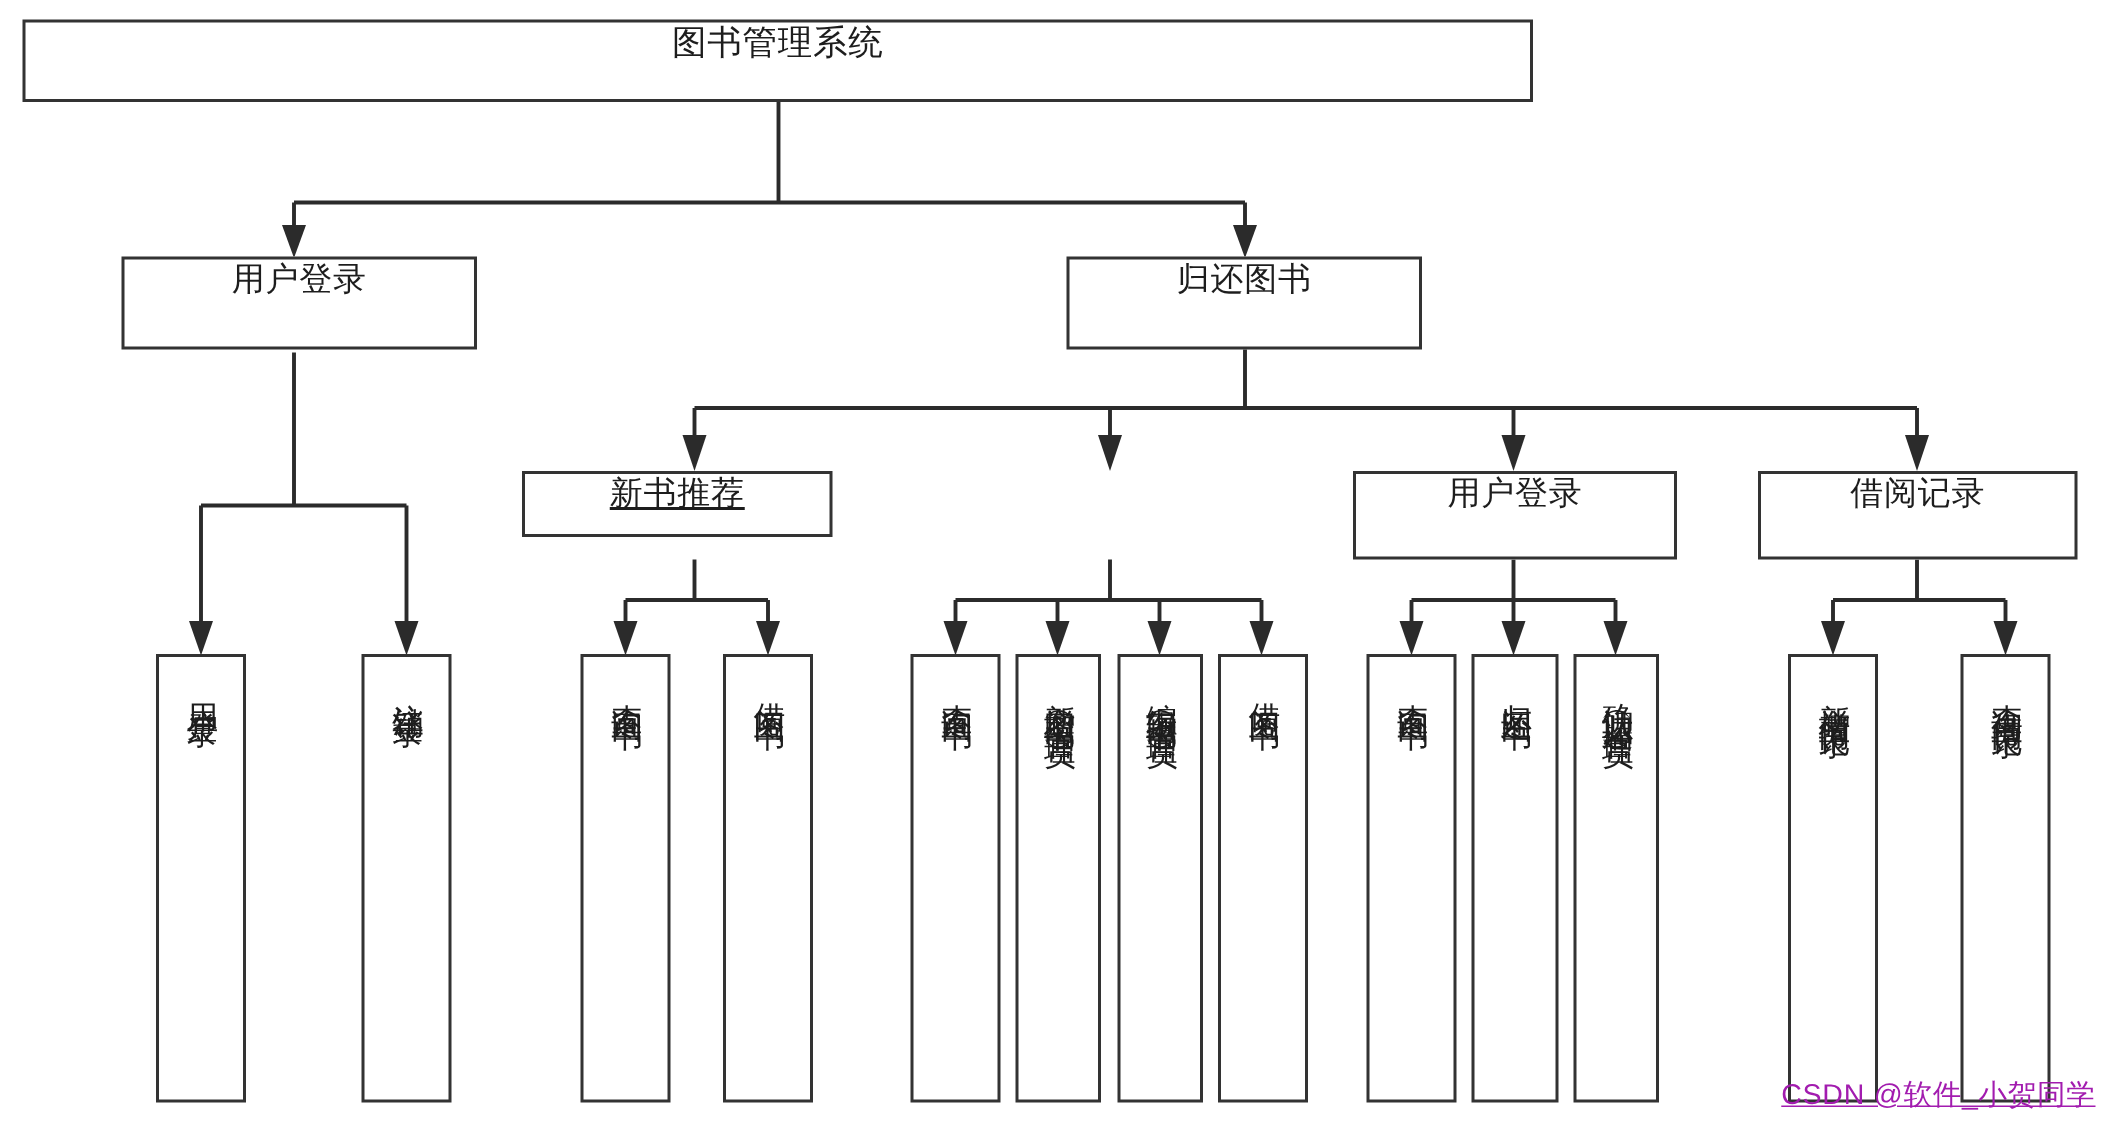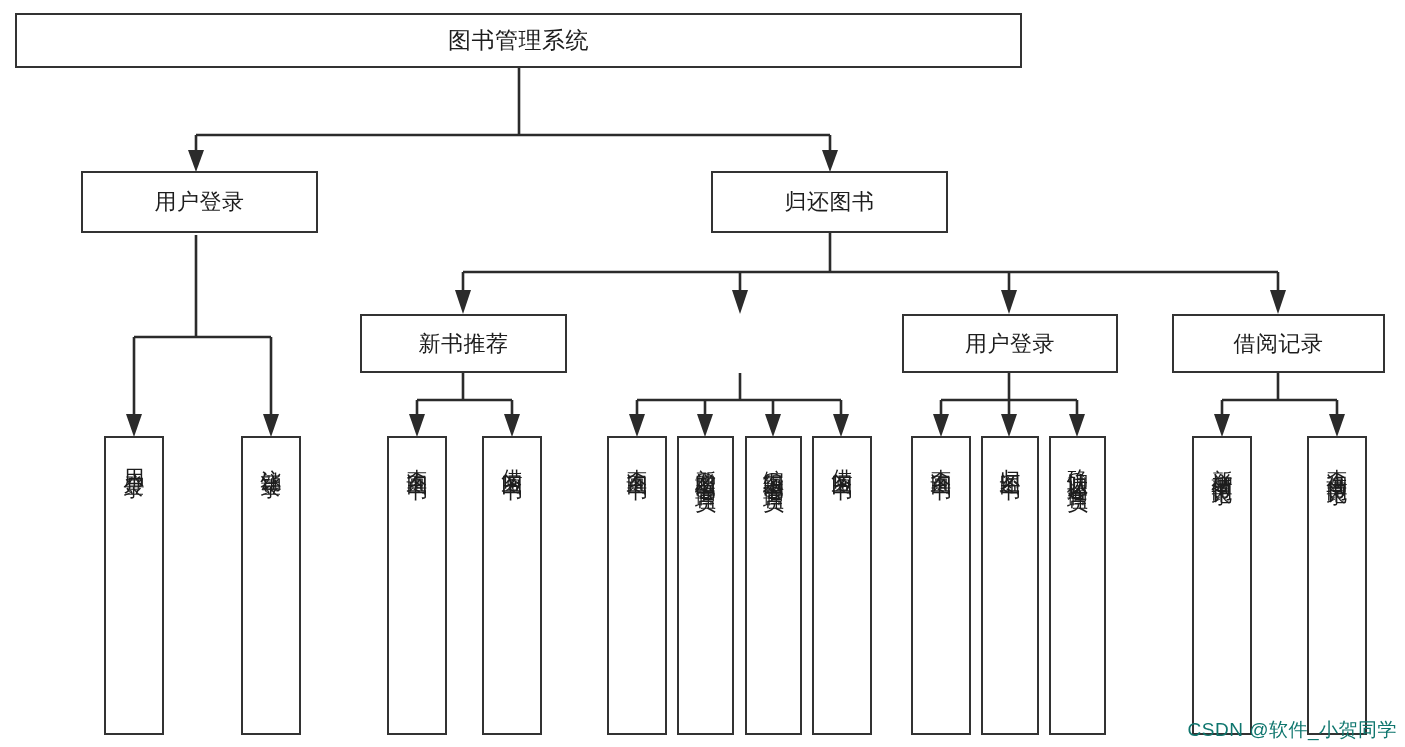--- a/index.html
+++ b/index.html
@@ -35,21 +35,20 @@
   #wires polygon {
     fill: #2b2b2b;
   }
   
   .node {
     position: absolute;
     box-sizing: border-box;
     background: #ffffff;
     border: 2.4px solid #333333;
     display: flex;
-    align-items: center;
     justify-content: center;
     color: #1d1d1d;
     z-index: 3;
   }
   .node-label {
     display: block;
     line-height: 1.18;
     white-space: pre;
     letter-spacing: 0.5px;
   }
@@ -75,24 +74,25 @@
     letter-spacing: 3.5px;
     white-space: nowrap;
     text-align: left;
   }
   
   #watermark {
     position: absolute;
     right: 8px;
     bottom: 4px;
     font-size: 19px;
-    color: #0f766e;
+    color: #a21caf;
     z-index: 6;
     white-space: nowrap;
     letter-spacing: 0.5px;
+    text-decoration: underline;
   }
 </style>
 </head>
 <body>
 
 <div id="canvas">
 
   <svg id="wires" viewBox="0 0 1405 747">
 
     <line x1="519" y1="68" x2="519" y2="135"></line>
@@ -162,21 +162,21 @@
   </div>
 
   <div class="node horiz" style="left:81px; top:171px; width:237px; height:62px;">
     <span class="node-label">用户登录</span>
   </div>
 
   <div class="node horiz" style="left:711px; top:171px; width:237px; height:62px;">
     <span class="node-label">归还图书</span>
   </div>
 
-  <div class="node horiz" style="left:360px; top:314px; width:207px; height:59px;">
+  <div class="node horiz" style="left:348px; top:314px; width:207px; height:44px;text-decoration:underline;">
     <span class="node-label">新书推荐</span>
   </div>
 
 
   <div class="node horiz" style="left:902px; top:314px; width:216px; height:59px;">
     <span class="node-label">用户登录</span>
   </div>
 
   <div class="node horiz" style="left:1172px; top:314px; width:213px; height:59px;">
     <span class="node-label">借阅记录</span>

